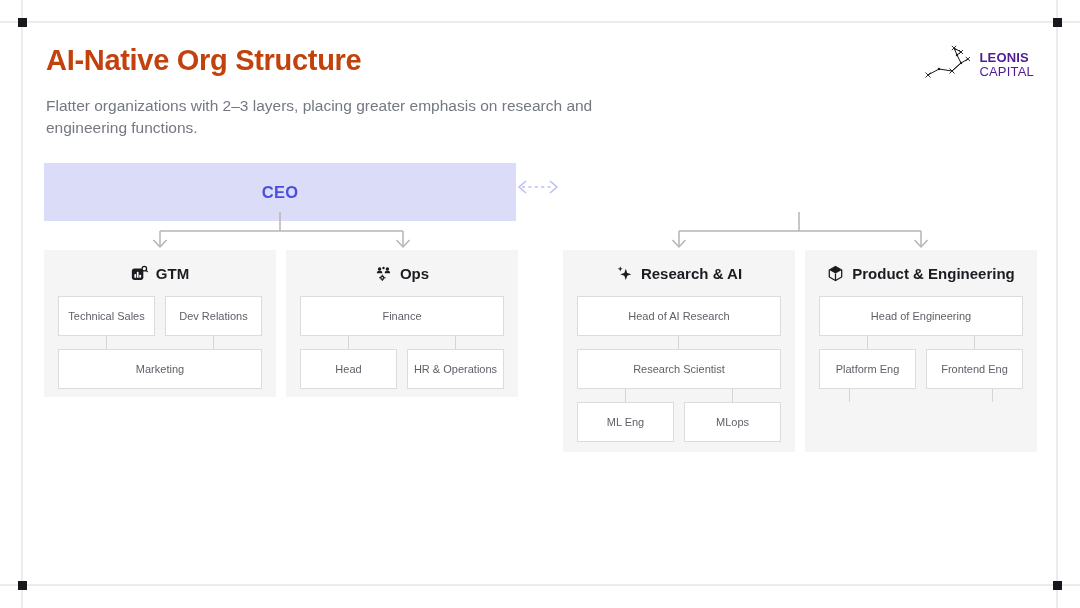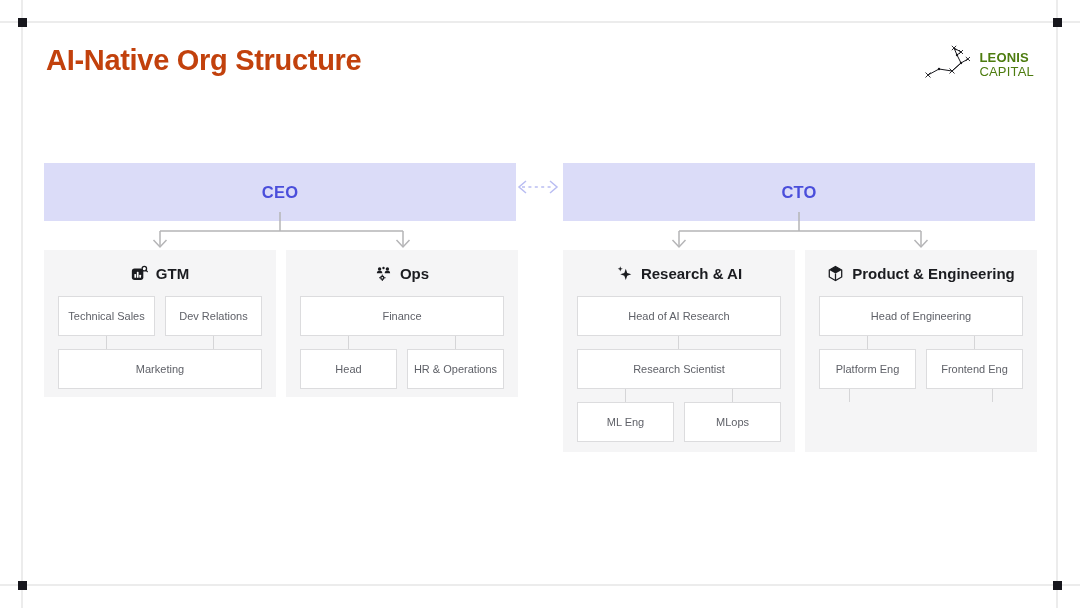--- a/index.html
+++ b/index.html
@@ -11,21 +11,21 @@
   .guide-h { position:absolute; left:0; right:0; height:2px; background:#ececec; }
   .guide-v { position:absolute; top:0; bottom:0; width:2px; background:#ececec; }
   .handle { position:absolute; width:9px; height:9px; background:#17171d; }
 
   
   .title { position:absolute; left:46px; top:44px; font-size:29px; font-weight:600; color:#c2410c; letter-spacing:-0.3px; }
   .subtitle { position:absolute; left:46px; top:95px; width:620px; font-size:15.5px; line-height:22px; color:#747881; }
 
   
   .logo { position:absolute; right:46px; top:44px; display:flex; align-items:center; gap:8px; }
-  .logo-text { display:flex; flex-direction:column; line-height:14px; color:#4d7c0f; font-size:13px; letter-spacing:0.2px; }
+  .logo-text { display:flex; flex-direction:column; line-height:14px; color:#4c1d95; font-size:13px; letter-spacing:0.2px; }
   .logo-line1 { font-weight:700; }
   .logo-line2 { font-weight:400; }
 
   
   .exec { position:absolute; top:163px; width:472px; height:58px; background:#dbdcf8;
           display:flex; align-items:center; justify-content:center;
           color:#4a4edb; font-size:16.5px; font-weight:700; letter-spacing:0.2px; }
   .exec-ceo { left:44px; }
   .exec-cto { left:563px; }
   .exec-link { position:absolute; left:515px; top:176px; }
@@ -61,20 +61,21 @@
   <div class="guide-h" style="top:21px;"></div>
   <div class="guide-h" style="top:584px;"></div>
   <div class="guide-v" style="left:21px;"></div>
   <div class="guide-v" style="left:1056px;"></div>
   <div class="handle" style="left:18px; top:18px;"></div>
   <div class="handle" style="left:1053px; top:18px;"></div>
   <div class="handle" style="left:18px; top:581px;"></div>
   <div class="handle" style="left:1053px; top:581px;"></div>
 
   <div class="title">AI-Native Org Structure</div>
+  <div class="subtitle">Flatter organizations with 2–3 layers, placing greater emphasis on research and engineering functions.</div>
 
   <div class="logo">
     <span>
       <svg width="48" height="38" viewBox="0 0 48 38" fill="none" stroke="#17171c" stroke-width="1">
         <path d="M5 31 L16 25 L29 27 L38 19 L45 15"></path>
         <path d="M38 19 L34 11 L31 4 L38 8 L34 11"></path>
         <path d="M29 27 L38 19"></path>
         <g stroke-width="0.9">
           <path d="M2.5 28.5 L7.5 33.5 M2.5 33.5 L7.5 28.5"></path>
           <path d="M26.5 24.5 L31.5 29.5 M26.5 29.5 L31.5 24.5"></path>
@@ -89,23 +90,20 @@
     </span>
     <span class="logo-text">
       <span class="logo-line1">LEONIS</span>
       <span class="logo-line2">CAPITAL</span>
     </span>
   </div>
 
   <div class="exec exec-ceo">
     <span>CEO</span>
   </div>
-  <div class="exec exec-cto">
-    <span>CTO</span>
-  </div>
 
   <span class="exec-link">
     <svg width="46" height="22" viewBox="0 0 46 22" fill="none" stroke="#b9bdf2" stroke-width="1.5">
       <path d="M11 5 L4 11 L11 17"></path>
       <path d="M35 5 L42 11 L35 17"></path>
       <path d="M7 11 H39" stroke-dasharray="3 3.4"></path>
     </svg>
   </span>
 
   <svg class="connectors" width="1080" height="260" viewBox="0 0 1080 260" fill="none" stroke="#b5b5b7" stroke-width="1.5">

